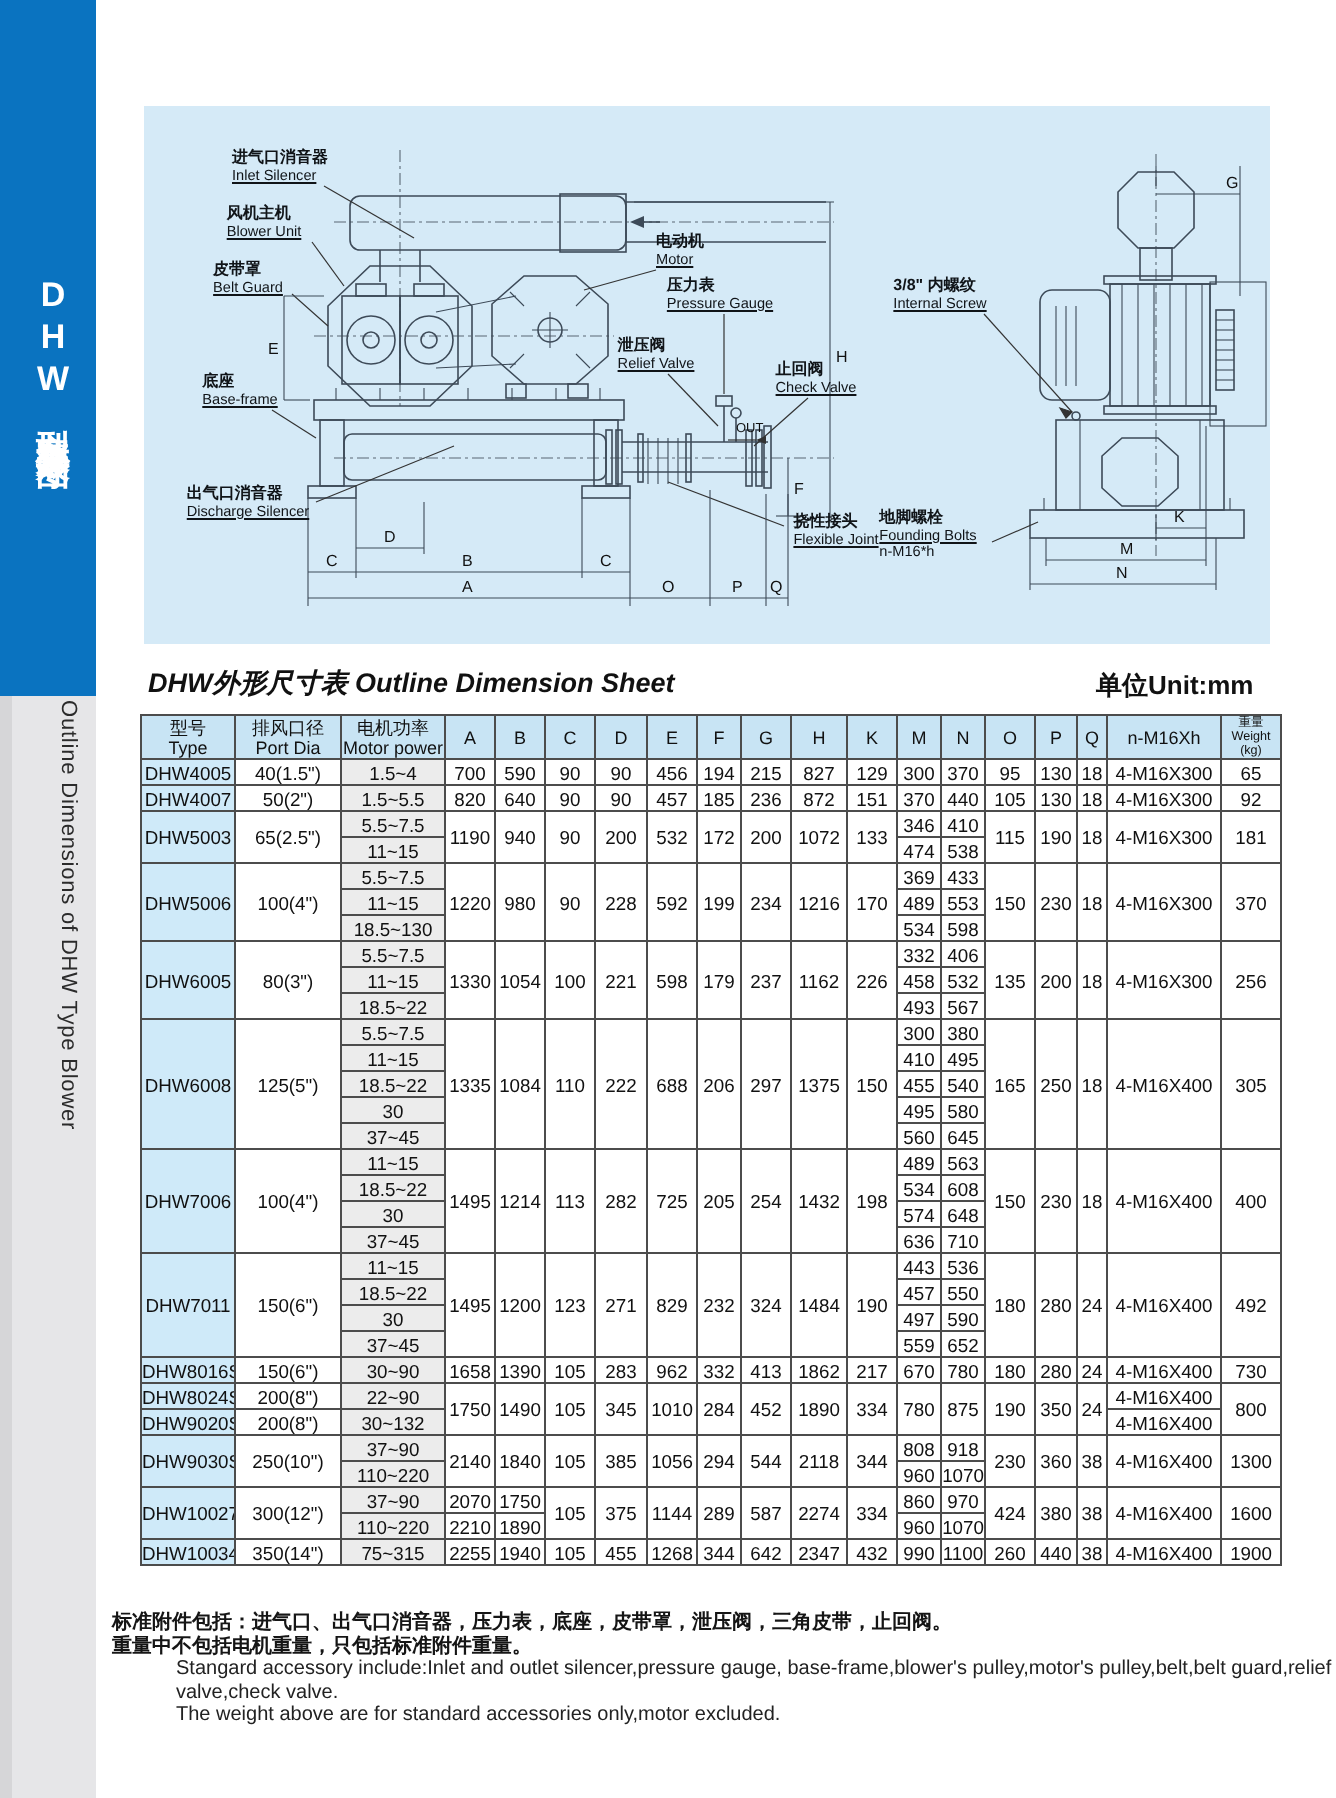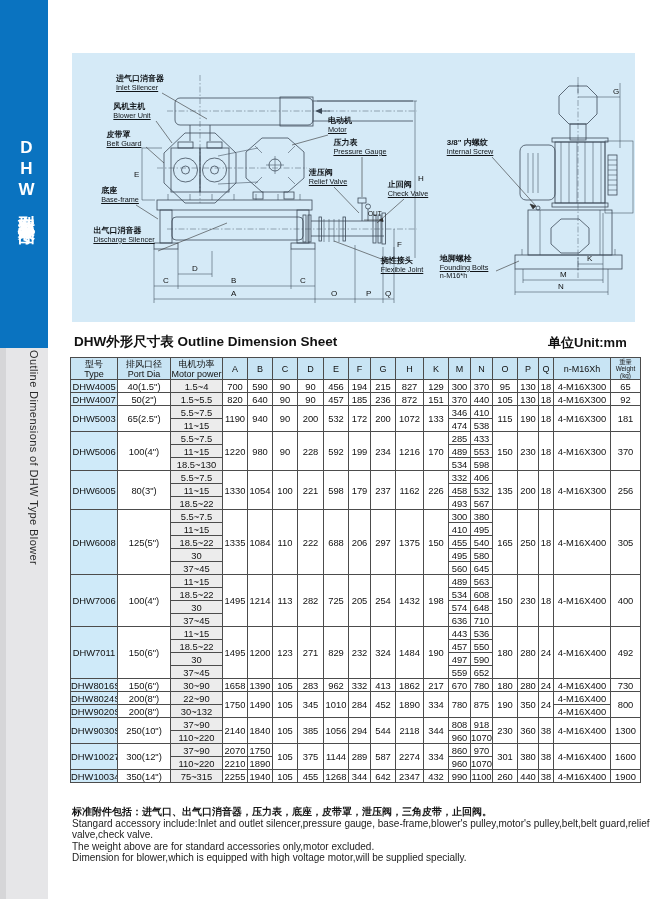--- a/index.html
+++ b/index.html
@@ -14,38 +14,38 @@
   .vtitle-en{position:absolute;left:28px;top:350px;writing-mode:vertical-rl;
              color:#2b2b2b;font-size:11px;letter-spacing:0.4px;}
   
   .panel{position:absolute;left:72px;top:53px;width:563px;height:269px;background:#d5eaf7;}
   .panel svg{position:absolute;left:0;top:0;}
   .co{position:absolute;transform:translateX(-50%);text-align:left;line-height:1.1;
       color:#101418;white-space:nowrap;z-index:2;}
   .co .cn{font-size:8px;font-weight:bold;}
   .co .en{font-size:7.3px;text-decoration:underline;}
   
-  .sheet-title{position:absolute;left:74px;top:333px;font-size:13.5px;font-weight:bold;color:#111;}
+  .sheet-title{position:absolute;left:74px;top:333px;font-size:13.5px;font-weight:bold;color:#111;font-style:italic;}
   .unit-label{position:absolute;left:548px;top:334px;font-size:13px;font-weight:bold;color:#111;}
   
   table.dim{position:absolute;left:70px;top:357px;width:570px;border-collapse:collapse;
             table-layout:fixed;}
   table.dim td,table.dim th{border:1px solid #4c4c4c;text-align:center;vertical-align:middle;
             padding:0;font-size:9.4px;height:12px;line-height:11px;overflow:hidden;white-space:nowrap;
             color:#111;font-weight:normal;}
   table.dim th{background:#c8e4f4;}
   table.dim th div{font-size:9px;line-height:10px;}
   table.dim th.wh div{font-size:6.3px;line-height:7px;}
   td.ct{background:#cfeaf9;font-size:8.6px;}
   td.cm{background:#ececec;font-size:8.8px;}
   td.cb{font-size:8.8px;}
   
-  .notes{position:absolute;left:72px;top:806px;line-height:11.6px;}
+  .notes{position:absolute;left:56px;top:806px;line-height:11.6px;}
   .notes .ncn{font-size:10px;font-weight:bold;color:#151515;}
-  .notes .nen{font-size:10px;color:#222;}
+  .notes .nen{font-size:10px;color:#222;margin-left:32px;}
   
   .ln{stroke:#3d4a58;stroke-width:0.8;fill:none;}
   .thin{stroke:#3d4a58;stroke-width:0.55;fill:none;}
   .cl{stroke:#5a6775;stroke-width:0.55;fill:none;stroke-dasharray:6 2 1.5 2;}
   .ld{stroke:#333;stroke-width:0.6;fill:none;}
   .dim-t{font-size:8px;fill:#111;font-family:"Liberation Sans",sans-serif;}
   .out-t{font-size:6.5px;fill:#111;font-family:"Liberation Sans",sans-serif;}
 </style>
 </head>
 <body>
@@ -303,25 +303,25 @@
       <div class="en">Relief Valve</div>
     </div>
   <div class="co" style="left:336px;top:128px">
     <div class="cn">止回阀</div>
       <div class="en">Check Valve</div>
     </div>
   <div class="co" style="left:48px;top:134px">
     <div class="cn">底座</div>
       <div class="en">Base-frame</div>
     </div>
-  <div class="co" style="left:52px;top:174px">
+  <div class="co" style="left:52px;top:190px">
     <div class="cn">出气口消音器</div>
       <div class="en">Discharge Silencer</div>
     </div>
-  <div class="co" style="left:330px;top:204px">
+  <div class="co" style="left:346px;top:204px">
     <div class="cn">挠性接头</div>
       <div class="en">Flexible Joint</div>
     </div>
   <div class="co" style="left:398px;top:86px">
     <div class="cn">3/8" 内螺纹</div>
       <div class="en">Internal Screw</div>
     </div>
   <div class="co" style="left:392px;top:202px">
     <div class="cn">地脚螺栓</div>
       <div class="en">Founding Bolts</div>
@@ -495,21 +495,21 @@
         <td class="cm">5.5~7.5</td>
         <td rowspan="3">1220</td>
         <td rowspan="3">980</td>
         <td rowspan="3">90</td>
         <td rowspan="3">228</td>
         <td rowspan="3">592</td>
         <td rowspan="3">199</td>
         <td rowspan="3">234</td>
         <td rowspan="3">1216</td>
         <td rowspan="3">170</td>
-        <td>285</td>
+        <td>369</td>
         <td>433</td>
         <td rowspan="3">150</td>
         <td rowspan="3">230</td>
         <td rowspan="3">18</td>
         <td class="cb" rowspan="3">4-M16X300</td>
         <td rowspan="3">370</td>
       </tr>
       <tr>
         <td class="cm">11~15</td>
         <td>489</td>
@@ -746,21 +746,21 @@
         <td>1750</td>
         <td rowspan="2">105</td>
         <td rowspan="2">375</td>
         <td rowspan="2">1144</td>
         <td rowspan="2">289</td>
         <td rowspan="2">587</td>
         <td rowspan="2">2274</td>
         <td rowspan="2">334</td>
         <td>860</td>
         <td>970</td>
-        <td rowspan="2">301</td>
+        <td rowspan="2">424</td>
         <td rowspan="2">380</td>
         <td rowspan="2">38</td>
         <td class="cb" rowspan="2">4-M16X400</td>
         <td rowspan="2">1600</td>
       </tr>
       <tr>
         <td class="cm">110~220</td>
         <td>2210</td>
         <td>1890</td>
         <td>960</td>
@@ -785,16 +785,16 @@
         <td>440</td>
         <td>38</td>
         <td class="cb">4-M16X400</td>
         <td>1900</td>
       </tr>
     </tbody>
 </table>
 
 <div class="notes">
   <div class="ncn">标准附件包括：进气口、出气口消音器，压力表，底座，皮带罩，泄压阀，三角皮带，止回阀。</div>
+  <div class="ncn">重量中不包括电机重量，只包括标准附件重量。</div>
   <div class="nen">Stangard accessory include:Inlet and outlet silencer,pressure gauge, base-frame,blower's pulley,motor's pulley,belt,belt guard,relief valve,check valve.</div>
   <div class="nen">The weight above are for standard accessories only,motor excluded.</div>
-  <div class="nen">Dimension for blower,which is equipped with high voltage motor,will be supplied specially.</div>
 </div>
 
 </body></html>

